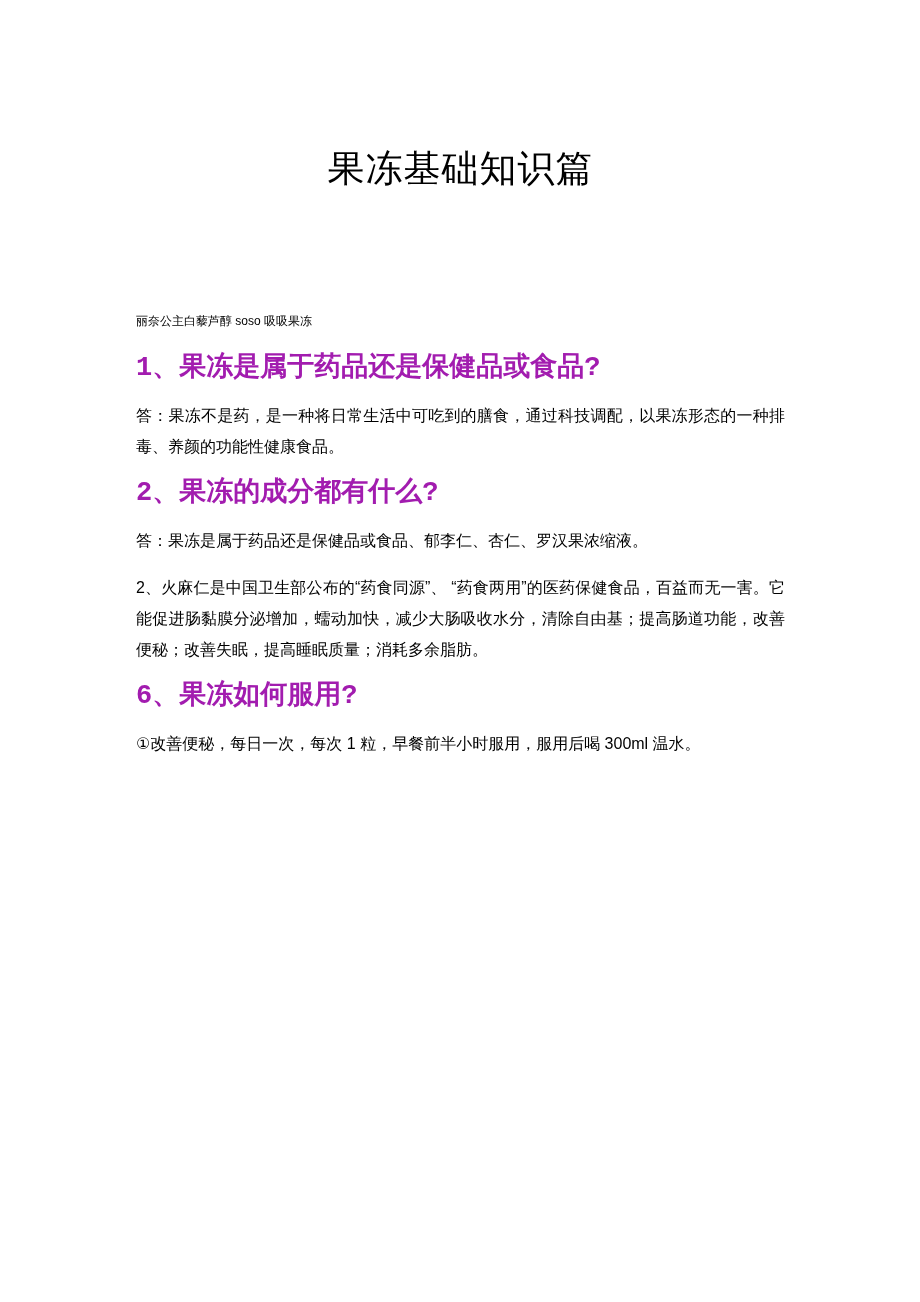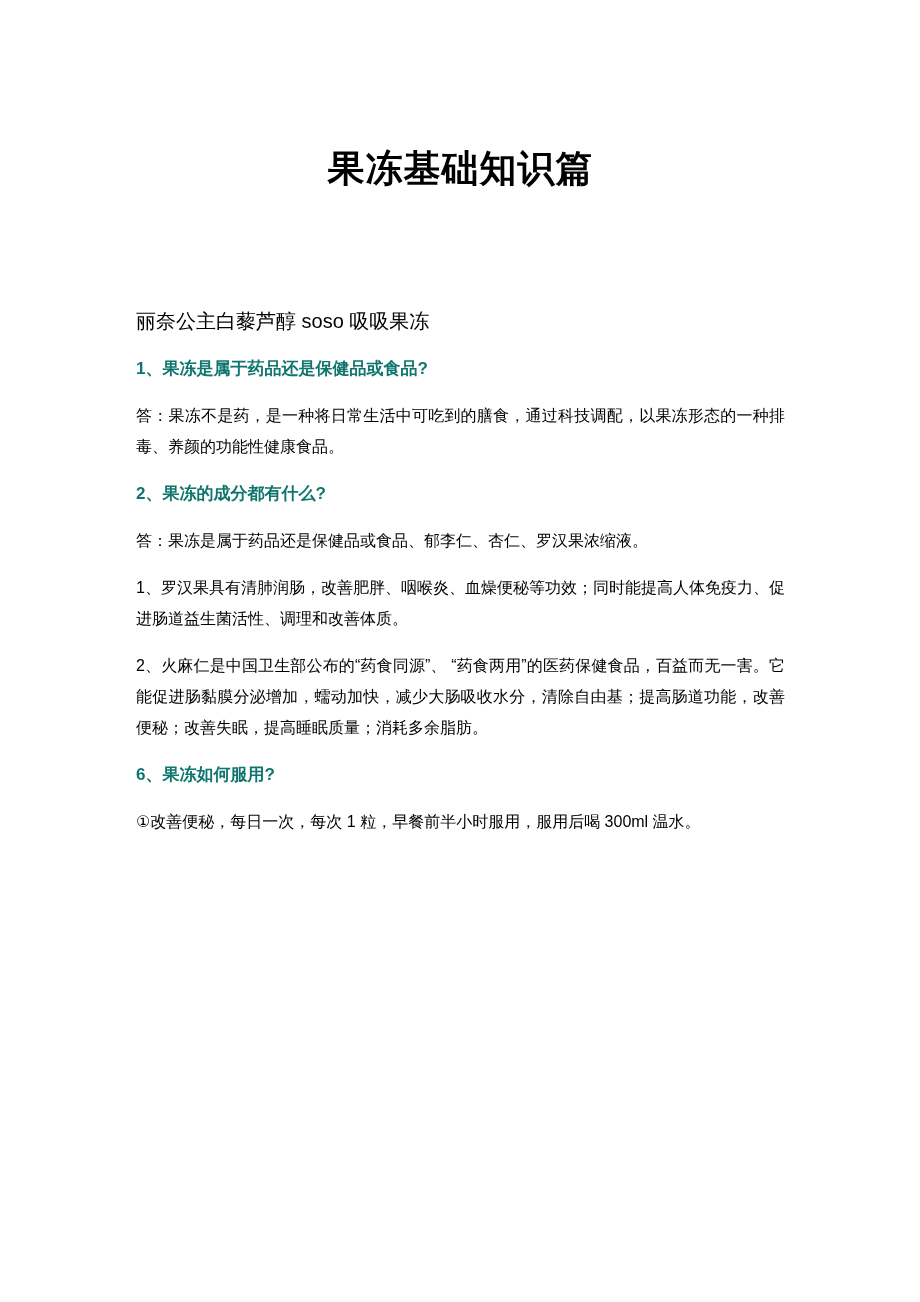--- a/index.html
+++ b/index.html
@@ -16,39 +16,40 @@
   }
   .doc-page {
     box-sizing: border-box;
     width: 920px;
     height: 1302px;
     padding: 146px 135px 0 136px;
     background: #ffffff;
   }
   .doc-title {
     font-size: 37px;
-    font-weight: 700;
+    font-weight: 400;
     text-align: center;
     color: #000000;
     margin: 0 0 114px 0;
     line-height: 46px;
     letter-spacing: 1px;
   }
   .intro-line {
-    font-size: 20px;
+    font-size: 12px;
     line-height: 31px;
     margin: 0 0 16px 0;
     color: #000000;
   }
   .question-heading {
-    font-size: 17px;
+    font-size: 27px;
     font-weight: 700;
-    color: #0f766e;
+    color: #a21caf;
     line-height: 31px;
     margin: 0 0 16px 0;
+    font-family: Liberation Mono, monospace;
   }
   .body-para {
     font-size: 16px;
     line-height: 31px;
     text-align: justify;
     text-justify: inter-ideograph;
     color: #000000;
     margin: 0 0 16px 0;
   }
 </style>
@@ -62,21 +63,20 @@
   <p class="intro-line">丽奈公主白藜芦醇 soso 吸吸果冻</p>
 
   <div>
     <h2 class="question-heading">1、果冻是属于药品还是保健品或食品?</h2>
     <p class="body-para">答：果冻不是药，是一种将日常生活中可吃到的膳食，通过科技调配，以果冻形态的一种排毒、养颜的功能性健康食品。</p>
   </div>
 
   <div>
     <h2 class="question-heading">2、果冻的成分都有什么?</h2>
     <p class="body-para">答：果冻是属于药品还是保健品或食品、郁李仁、杏仁、罗汉果浓缩液。</p>
-    <p class="body-para">1、罗汉果具有清肺润肠，改善肥胖、咽喉炎、血燥便秘等功效；同时能提高人体免疫力、促进肠道益生菌活性、调理和改善体质。</p>
     <p class="body-para">2、火麻仁是中国卫生部公布的“药食同源”、 “药食两用”的医药保健食品，百益而无一害。它能促进肠黏膜分泌增加，蠕动加快，减少大肠吸收水分，清除自由基；提高肠道功能，改善便秘；改善失眠，提高睡眠质量；消耗多余脂肪。</p>
   </div>
 
   <div>
     <h2 class="question-heading">6、果冻如何服用?</h2>
     <p class="body-para">①改善便秘，每日一次，每次 1 粒，早餐前半小时服用，服用后喝 300ml 温水。</p>
   </div>
 
 </div>
 

